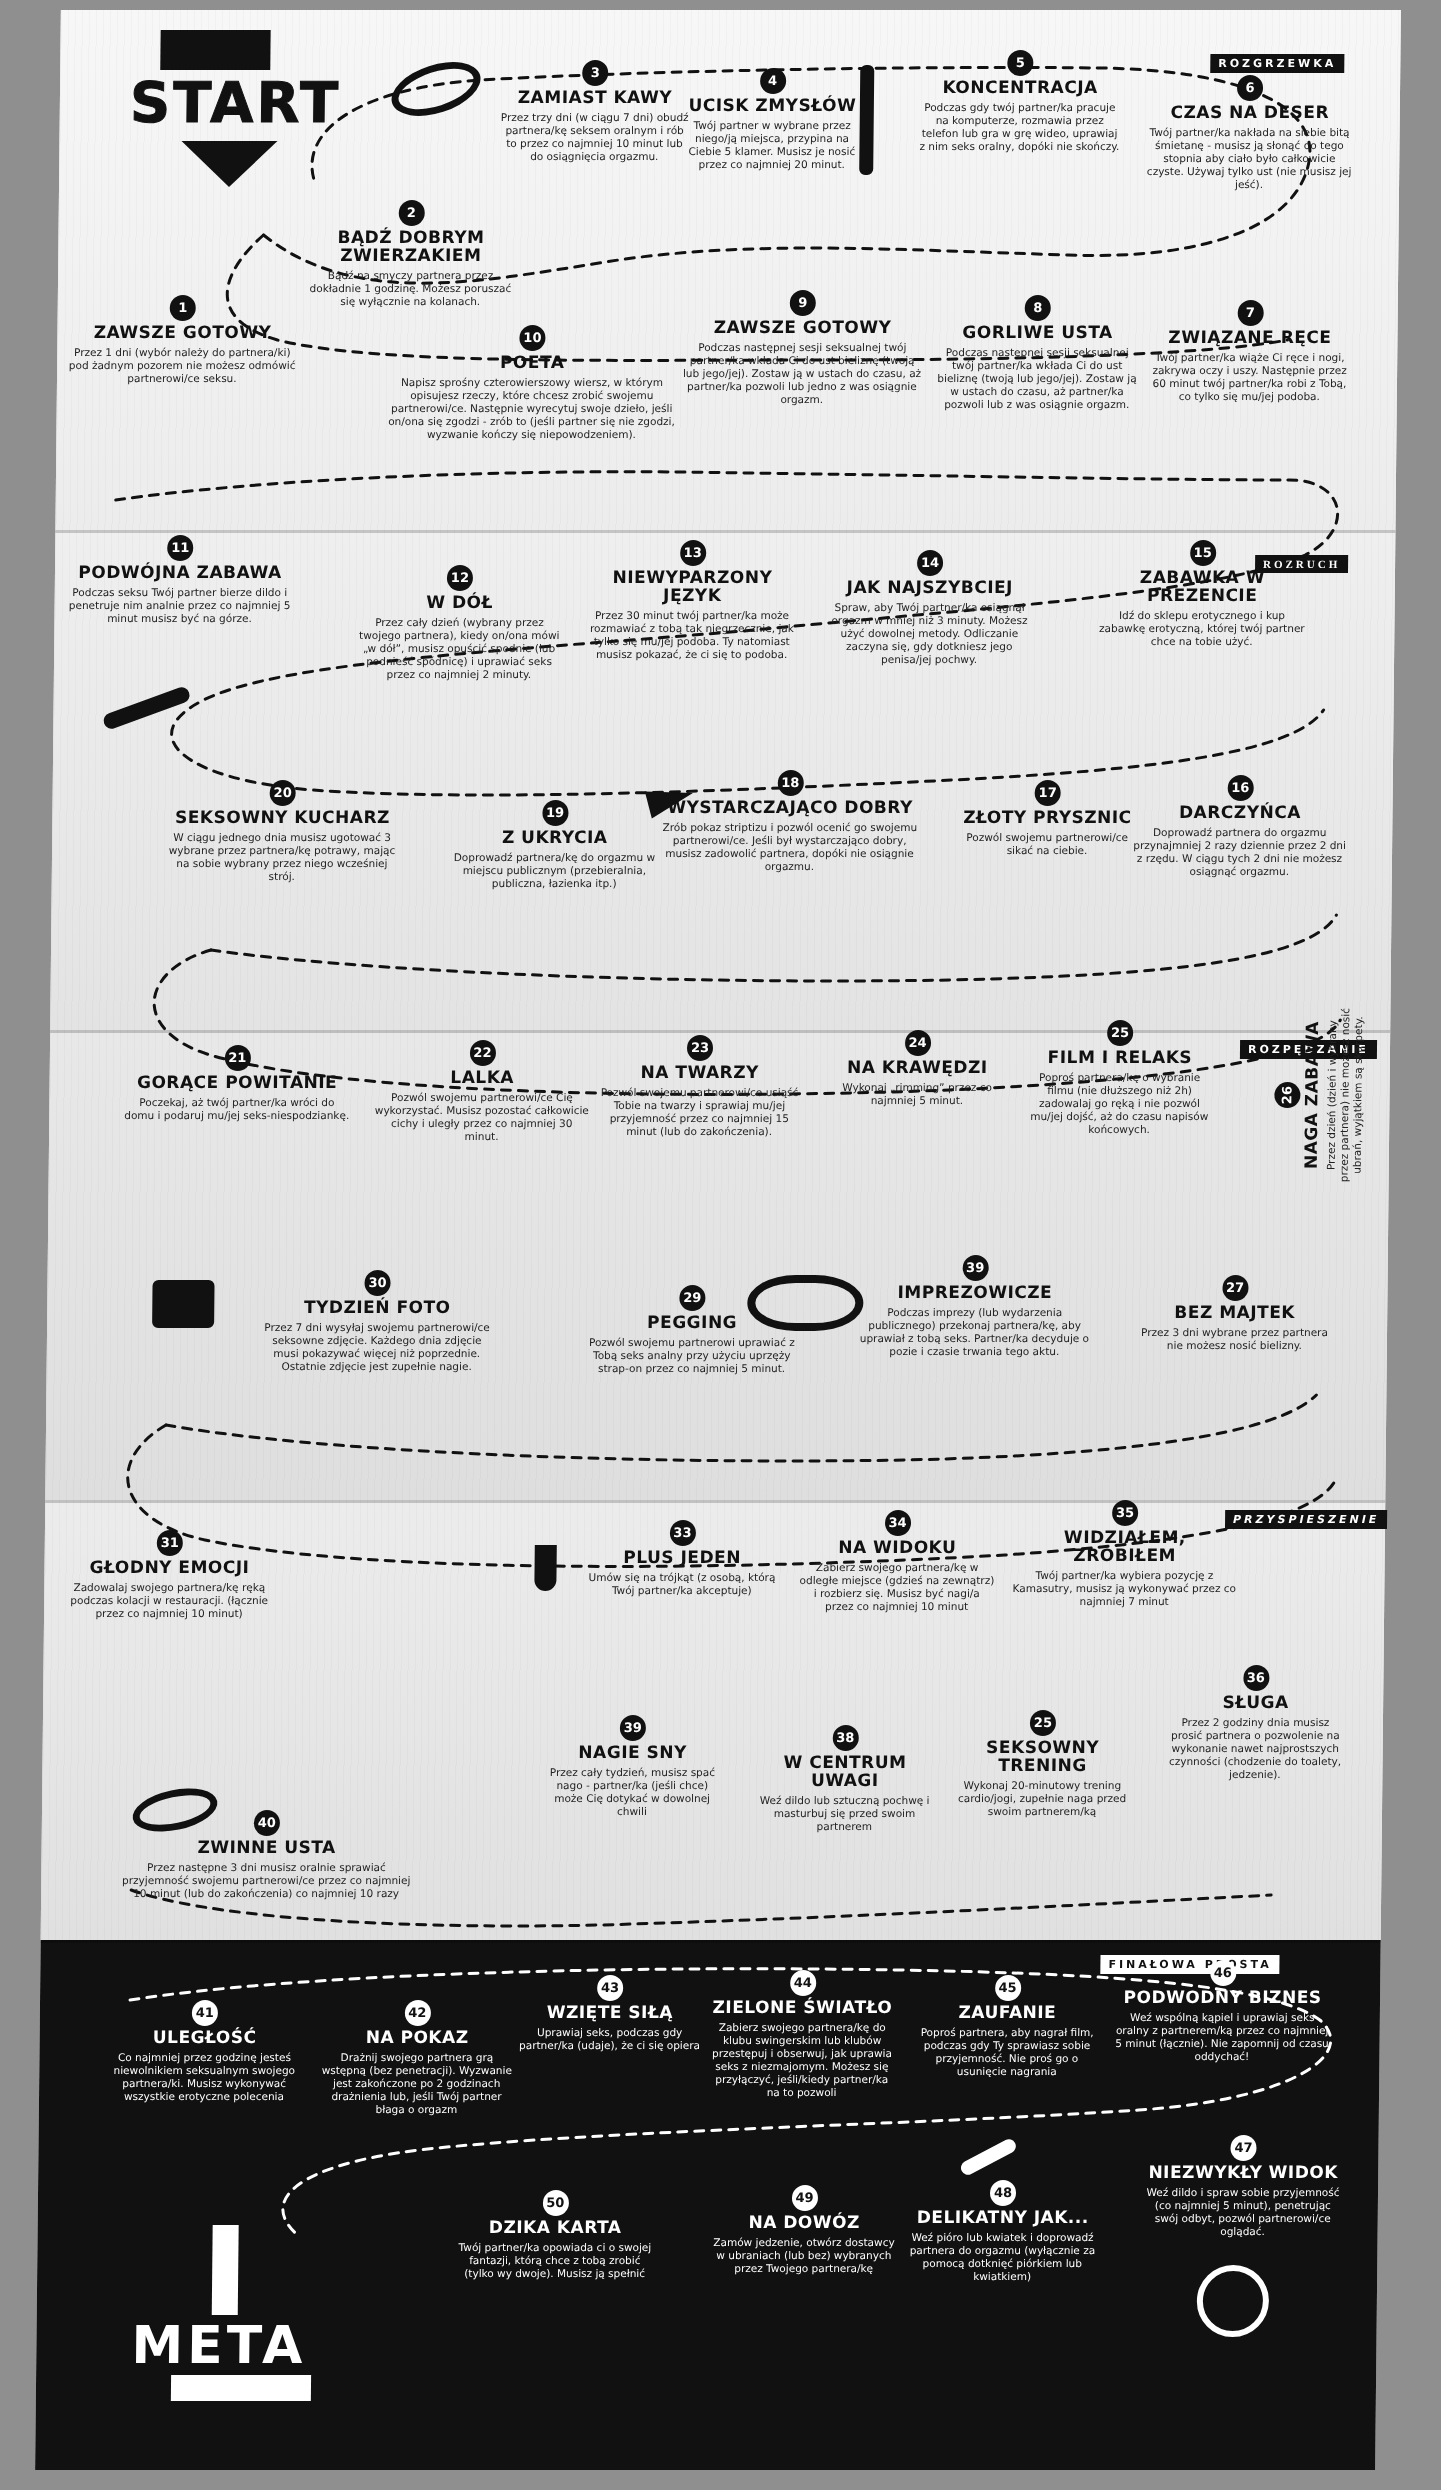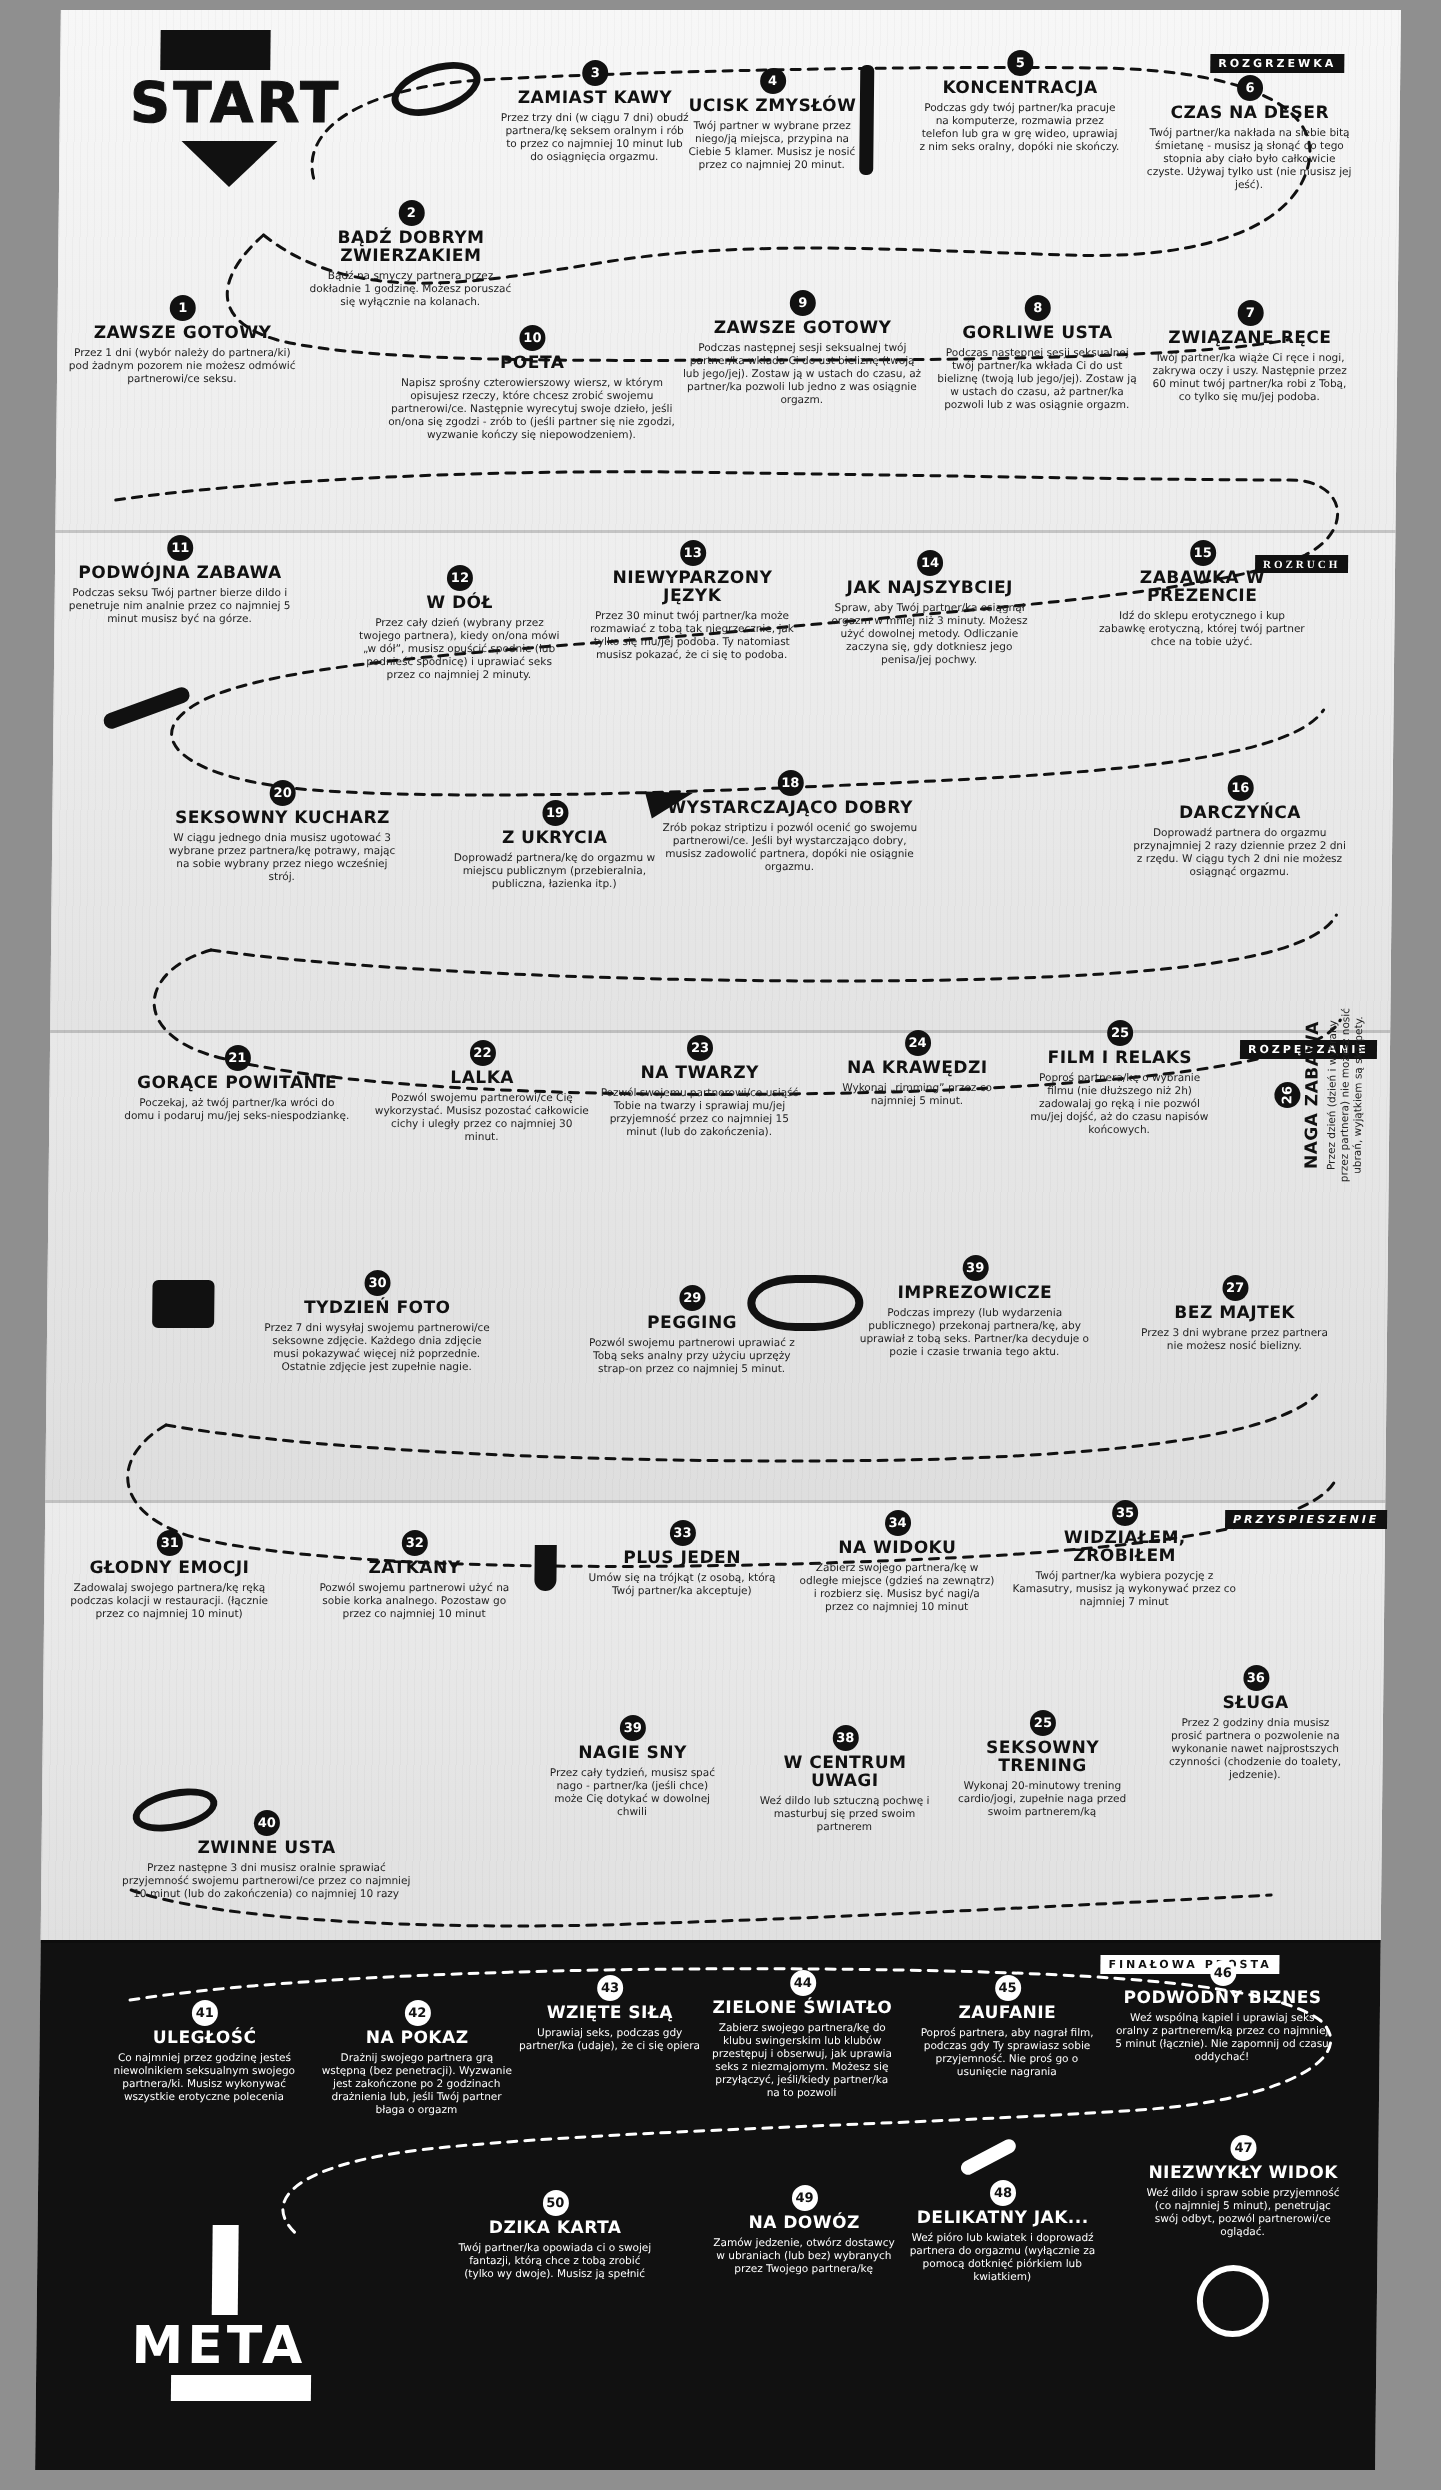--- a/index.html
+++ b/index.html
@@ -185,20 +185,25 @@
       <div class="node" style="left:1040px;top:530px;width:215px;">
         <div class="num">15</div>
         <div class="title">ZABAWKA W PREZENCIE</div>
         <div class="desc">Idź do sklepu erotycznego i kup zabawkę erotyczną, której twój partner chce na tobie użyć.</div>
       </div>
       <div class="node" style="left:1080px;top:765px;width:215px;">
         <div class="num">16</div>
         <div class="title">DARCZYŃCA</div>
         <div class="desc">Doprowadź partnera do orgazmu przynajmniej 2 razy dziennie przez 2 dni z rzędu. W ciągu tych 2 dni nie możesz osiągnąć orgazmu.</div>
       </div>
+      <div class="node" style="left:900px;top:770px;width:190px;">
+        <div class="num">17</div>
+        <div class="title">ZŁOTY PRYSZNIC</div>
+        <div class="desc">Pozwól swojemu partnerowi/ce sikać na ciebie.</div>
+      </div>
       <div class="node" style="left:610px;top:760px;width:255px;">
         <div class="num">18</div>
         <div class="title">WYSTARCZAJĄCO DOBRY</div>
         <div class="desc">Zrób pokaz striptizu i pozwól ocenić go swojemu partnerowi/ce. Jeśli był wystarczająco dobry, musisz zadowolić partnera, dopóki nie osiągnie orgazmu.</div>
       </div>
       <div class="deco" style="left:595px;top:775px;width:0;height:0;border-left:46px solid #111;border-top:14px solid transparent;border-bottom:14px solid transparent;transform:rotate(-15deg);"></div>
       <div class="node" style="left:400px;top:790px;width:205px;">
         <div class="num">19</div>
         <div class="title">Z UKRYCIA</div>
         <div class="desc">Doprowadź partnera/kę do orgazmu w miejscu publicznym (przebieralnia, publiczna, łazienka itp.)</div>
@@ -260,25 +265,20 @@
         <div class="title">TYDZIEŃ FOTO</div>
         <div class="desc">Przez 7 dni wysyłaj swojemu partnerowi/ce seksowne zdjęcie. Każdego dnia zdjęcie musi pokazywać więcej niż poprzednie. Ostatnie zdjęcie jest zupełnie nagie.</div>
       </div>
       <div class="deco" style="left:105px;top:1270px;width:62px;height:48px;background:#111;border-radius:6px;"></div>
 
       <div class="node" style="left:25px;top:1520px;width:200px;">
         <div class="num">31</div>
         <div class="title">GŁODNY EMOCJI</div>
         <div class="desc">Zadowalaj swojego partnera/kę ręką podczas kolacji w restauracji. (łącznie przez co najmniej 10 minut)</div>
       </div>
-      <div class="node" style="left:270px;top:1520px;width:200px;">
-        <div class="num">32</div>
-        <div class="title">ZATKANY</div>
-        <div class="desc">Pozwól swojemu partnerowi użyć na sobie korka analnego. Pozostaw go przez co najmniej 10 minut</div>
-      </div>
       <div class="deco" style="left:490px;top:1535px;width:22px;height:46px;background:#111;border-radius:0 0 11px 11px;"></div>
       <div class="node" style="left:540px;top:1510px;width:195px;">
         <div class="num">33</div>
         <div class="title">PLUS JEDEN</div>
         <div class="desc">Umów się na trójkąt (z osobą, którą Twój partner/ka akceptuje)</div>
       </div>
       <div class="node" style="left:755px;top:1500px;width:195px;">
         <div class="num">34</div>
         <div class="title">NA WIDOKU</div>
         <div class="desc">Zabierz swojego partnera/kę w odległe miejsce (gdzieś na zewnątrz) i rozbierz się. Musisz być nagi/a przez co najmniej 10 minut</div>

